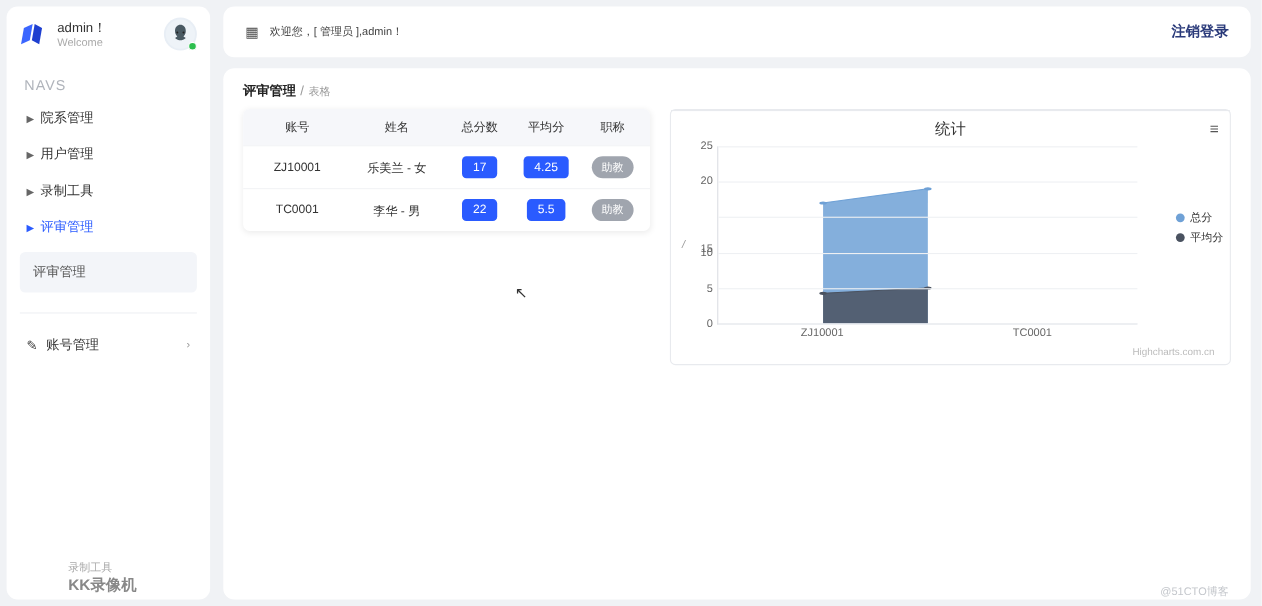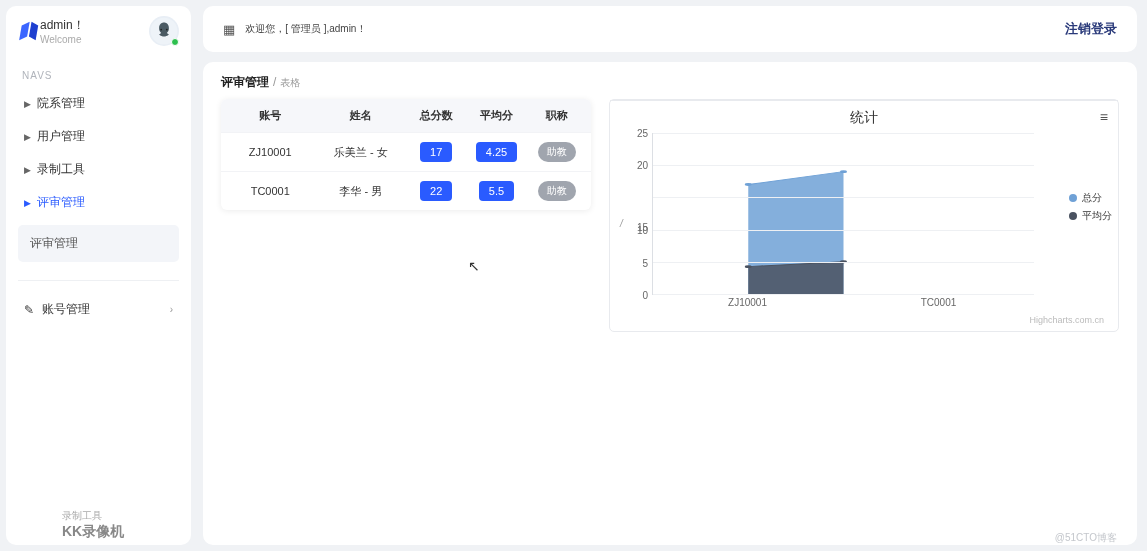--- a/index.html
+++ b/index.html
@@ -1,29 +1,29 @@
 <!DOCTYPE html>
 <html><head>
 <meta charset="utf-8">
 <style>
 *{box-sizing:border-box;margin:0;padding:0;font-family:-apple-system,BlinkMacSystemFont,"Segoe UI","Microsoft YaHei",sans-serif}
 body{background:#f0f2f5;width:1147px;height:551px;overflow:hidden;font-size:12px;color:#333}
 .app{display:flex;height:551px}
 .sidebar{width:185px;background:#fff;border-radius:10px;margin:6px 0 6px 6px;padding:10px 12px;display:flex;flex-direction:column}
-.user-block{display:flex;align-items:center;gap:0;margin-bottom:18px}
+.user-block{display:flex;align-items:center;gap:12px;margin-bottom:18px}
 .logo{width:22px;height:22px;border-radius:3px;transform:skewX(-10deg)}
 .logo svg{width:22px;height:22px}
 .user-info{flex:1}
 .user-name{font-size:12px;color:#333}
 .user-role{font-size:10px;color:#aaa}
 .avatar-wrap{position:relative;width:30px;height:30px}
 .avatar{width:30px;height:30px;border-radius:50%;background:#e8eef5;display:flex;align-items:center;justify-content:center;overflow:hidden}
 .avatar svg{width:28px;height:28px}
 .dot{position:absolute;bottom:0;right:0;width:8px;height:8px;background:#2dbf4e;border-radius:50%;border:1px solid #fff}
-.nav-hdr{font-size:10px;color:#b0b4bb;letter-spacing:1px;margin:6px 0 6px 4px}
+.nav-hdr{font-size:13px;color:#b0b4bb;letter-spacing:1px;margin:6px 0 6px 4px}
 .nav-item{display:flex;align-items:center;gap:6px;padding:8px 6px;font-size:12px;color:#333;cursor:pointer;border-radius:4px}
 .nav-item .caret{font-size:9px;color:#666}
 .nav-item.active{color:#2a5bff}
 .nav-item.active .caret{color:#2a5bff}
 .nav-sub{background:#f3f5f9;border-radius:5px;padding:10px 12px;margin:6px 0;font-size:12px;color:#555}
 .section-div{margin:12px 0;border:none;border-top:1px solid #eef0f3}
 .edit-row{display:flex;align-items:center;gap:8px;padding:8px 6px;font-size:12px;color:#333;cursor:pointer}
 .edit-row .chev{margin-left:auto;color:#999;font-size:10px}
 .main{flex:1;margin:6px 10px 6px 12px;display:flex;flex-direction:column;gap:10px}
 .header-bar{background:#fff;border-radius:10px;padding:14px 20px;display:flex;align-items:center;gap:10px}
@@ -31,21 +31,21 @@
 .welcome{font-size:10px;color:#444}
 .logout{margin-left:auto;font-weight:700;color:#2a3a7a;font-size:13px;cursor:pointer}
 .content{flex:1;background:#fff;border-radius:10px;padding:12px 18px;display:flex;flex-direction:column}
 .breadcrumb{font-size:12px;color:#222;margin-bottom:8px}
 .bc-main{font-weight:700}
 .bc-sep{color:#999;margin:0 4px}
 .bc-sub{color:#999;font-size:10px}
 .panel-row{display:flex;gap:18px;align-items:flex-start}
 .tbl{width:370px;background:#fff;border-radius:6px;box-shadow:0 1px 6px rgba(0,0,0,0.08);overflow:hidden}
 .tbl-head,.tbl-row{display:grid;grid-template-columns:1.2fr 1.2fr .8fr .8fr .8fr;align-items:center;text-align:center}
-.tbl-head{background:#f6f7fa;font-weight:700;font-size:11px;padding:9px 4px}
+.tbl-head{background:#f6f7fa;font-weight:400;font-size:11px;padding:9px 4px}
 .tbl-row{padding:9px 4px;border-top:1px solid #f2f3f6;font-size:11px}
 .pill{display:inline-block;padding:4px 10px;border-radius:4px;color:#fff;font-size:11px;min-width:32px}
 .pill.blue{background:#2a5bff}
 .pill.gray{background:#a0a5ae;border-radius:10px;padding:3px 9px;font-size:10px}
 .chart-card{flex:1;border:1px solid #e8eaee;border-radius:5px;padding:0}
 .tabs{display:flex;gap:6px;padding:6px 8px 0}
 .tab{border:1px solid #e6e8ec;background:#fff;padding:5px 12px;font-size:11px;color:#444;border-radius:3px 3px 0 0;cursor:pointer;position:relative;top:1px}
 .tab.active{border-bottom-color:#fff}
 .chart-body{border-top:1px solid #e8eaee;padding:6px 8px 4px;position:relative}
 .chart-title{text-align:center;font-size:14px;color:#333;margin:2px 0 6px}

